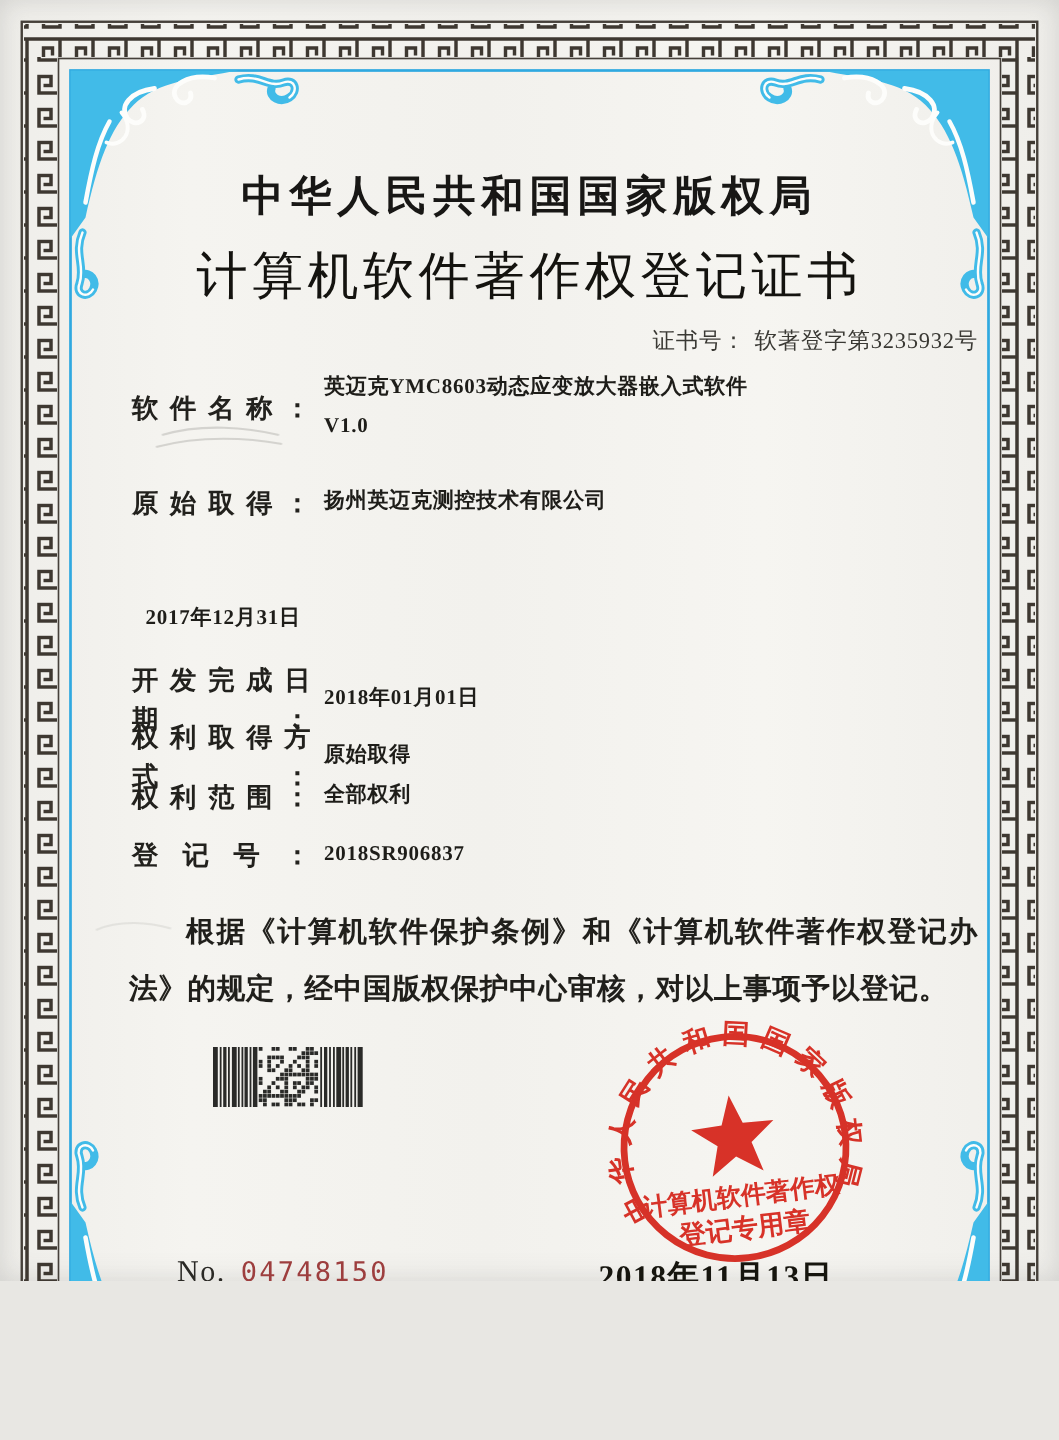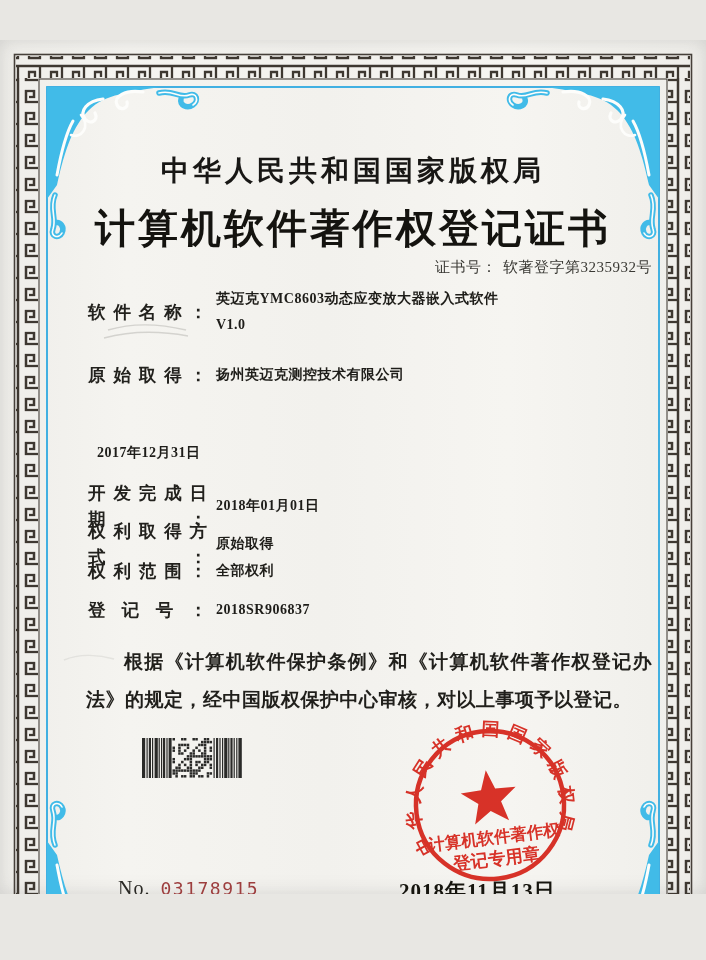--- a/index.html
+++ b/index.html
@@ -6,31 +6,30 @@
   body{
     width:706px;height:960px;
     font-family:"Liberation Serif","DejaVu Serif",serif;
     background:#e8e7e3;
   }
   .page{
     position:relative;width:706px;height:854px;overflow:hidden;
     background:linear-gradient(90deg,#efeeea 0%,#f5f4f0 18%,#f2f1ed 46%,#f6f5f1 72%,#efeeea 100%);
     box-shadow:inset 0 0 18px rgba(120,120,118,.25);
     color:#23221f;
-    margin-top:40px;
   }
   .abs{position:absolute;}
   
   .authority{
     top:112px;left:0;width:706px;text-align:center;
     font-size:28px;font-weight:700;letter-spacing:4px;color:#181715;
   }
   .cert-title{
     top:161px;left:0;width:706px;text-align:center;
-    font-size:40px;font-weight:700;letter-spacing:3px;color:#14130f;
+    font-size:34px;font-weight:400;letter-spacing:3px;color:#14130f;
   }
   .certno{
     top:218px;left:435px;font-size:15px;letter-spacing:.5px;color:#3a3934;
   }
   .certno .v{margin-left:6px;}
   
   .row{position:absolute;left:88px;display:flex;align-items:center;}
   .flabel{
     display:inline-block;width:119px;
     font-size:17.5px;font-weight:600;color:#22211d;
@@ -275,16 +274,16 @@
       </text>
       <polygon fill="currentColor" points="0,-35 7.1,-15.7 27.6,-15 11.4,-2.3 17.1,17.5 0,6 -17.1,17.5 -11.4,-2.3 -27.6,-15 -7.1,-15.7"></polygon>
       <text x="0" y="38" text-anchor="middle" font-size="16.5" font-weight="700" fill="currentColor" font-family="Liberation Serif, DejaVu Serif, serif">计算机软件著作权</text>
       <text x="0" y="60" text-anchor="middle" font-size="17.5" font-weight="700" fill="currentColor" font-family="Liberation Serif, DejaVu Serif, serif">登记专用章</text>
     </g>
   </svg>
 
   <div class="abs seal-date">2018年11月13日</div>
 
   <div class="abs serial">
-    <span class="no-label">No.</span><span class="no-value">03178915</span>
+    <span class="no-label">No.</span><span class="no-value">04748150</span>
   </div>
 
 </div>
 
 </body></html>

